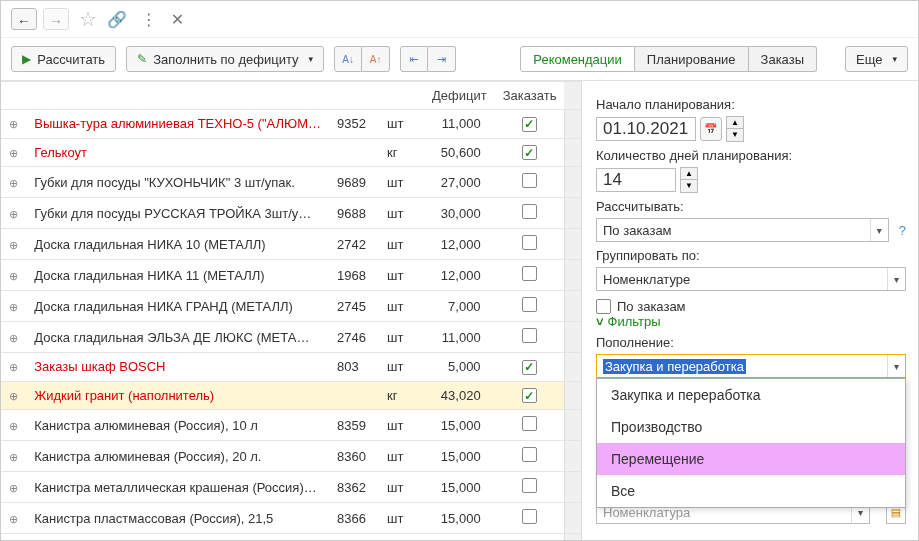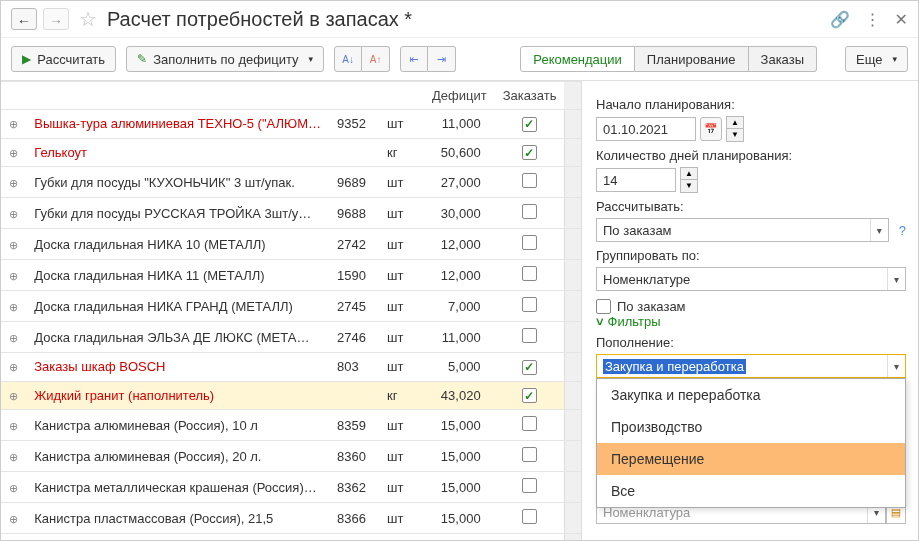--- a/index.html
+++ b/index.html
@@ -44,53 +44,52 @@
   .checkbox.checked::before { content: "✓"; color:#1a8a1a; font-weight:bold; }
   .col-name { width: auto; }
   .col-code { width: 60px; }
   .col-uom { width: 50px; }
   .col-def { width: 90px; text-align:right; }
   .col-ord { width: 70px; text-align:center; }
   .col-scroll { width: 16px; background:#f0f0f0; }
   
   .field-label { margin: 6px 0 4px 0; color:#333; }
   .input-row { display:flex; gap:4px; align-items:center; }
-  .input { height: 24px; border: 1px solid #bbb; padding: 0 6px; font-size: 13px; background:#fff; display:flex; align-items:center; }
+  .input { height: 24px; border: 1px solid #bbb; padding: 0 6px; font-size: 17px; background:#fff; display:flex; align-items:center; }
   .input.date { width: 100px; }
   .input.num { width: 80px; text-align:right; }
   .spin { display:flex; flex-direction:column; border:1px solid #bbb; }
   .spin button { width:16px; height:12px; border:none; background:#f2f2f2; font-size:8px; line-height:1; padding:0; cursor:pointer; }
   .spin button:first-child { border-bottom:1px solid #bbb; }
   .combo { height:24px; border:1px solid #bbb; display:flex; align-items:center; padding:0 6px; background:#fff; position:relative; width:100%; }
   .combo .caret { margin-left:auto; color:#555; font-size:10px; border-left:1px solid #ddd; padding-left:6px; height:100%; display:flex; align-items:center;}
   .hint { color:#4a90e2; margin-left:6px; cursor:pointer; }
   .chk-row { display:flex; align-items:center; gap:6px; margin-top:8px; }
   .filters-head { color:#1a8a1a; display:flex; align-items:center; gap:4px; cursor:pointer; }
   .filters-head::before { content:"˅"; color:#1a8a1a; font-weight:bold; }
   .combo.active { border:1px solid #f0b000; }
   .combo.active .val { background:#2d6bd0; color:#fff; padding:0 2px; }
   .dropdown { position:absolute; top: 100%; left:0; right:0; border:1px solid #aaa; background:#fff; z-index:50; box-shadow: 2px 2px 6px rgba(0,0,0,.15); }
   .dropdown .opt { padding:8px 14px; cursor:pointer; font-size: 14px; }
-  .dropdown .opt.hl { background:#fdba74; }
+  .dropdown .opt.hl { background:#f0abfc; }
   .combo-ghost { color:#999; }
   .btn .caret-sm { font-size:9px; margin-left:4px; }
   th .h-r { display:block; }
   .more-icon { width:20px; height:24px; border:1px solid #bbb; display:flex; align-items:center; justify-content:center; font-size:11px; color:#d08000; cursor:pointer; }
-  .bottom-row { display:flex; align-items:flex-end; gap:0; margin-top:6px; }
+  .bottom-row { display:flex; align-items:flex-end; gap:16px; margin-top:6px; }
   .scroll-stub { width: 16px; background:#f0f0f0; border-left:1px solid #ddd; }
 </style>
 </head>
 <body>
 
 <div class="window">
   <div class="titlebar">
     <div class="nav-btn">←</div>
     <div class="nav-btn disabled">→</div>
     <div class="star">☆</div>
-    <div class="title">Расчет потребностей в запасах *</div>
     <div class="title-right">
       <span class="title-icon">🔗</span>
       <span class="title-icon">⋮</span>
       <span class="title-icon">✕</span>
     </div>
   </div>
 
   <div class="toolbar">
     <div class="btn play">
         <span>Рассчитать</span>
@@ -187,21 +186,21 @@
                 <td>Доска гладильная   НИКА 10 (МЕТАЛЛ)</td>
                 <td>2742</td>
                 <td>шт</td>
                 <td class="num">12,000</td>
                 <td class="center"><span class="checkbox"></span></td>
                 <td class="scroll-stub"></td>
               </tr>
               <tr>
                 <td class="center"><span class="rowplus">⊕</span></td>
                 <td>Доска гладильная   НИКА 11 (МЕТАЛЛ)</td>
-                <td>1590</td>
+                <td>1968</td>
                 <td>шт</td>
                 <td class="num">12,000</td>
                 <td class="center"><span class="checkbox"></span></td>
                 <td class="scroll-stub"></td>
               </tr>
               <tr>
                 <td class="center"><span class="rowplus">⊕</span></td>
                 <td>Доска гладильная   НИКА ГРАНД (МЕТАЛЛ)</td>
                 <td>2745</td>
                 <td>шт</td>

